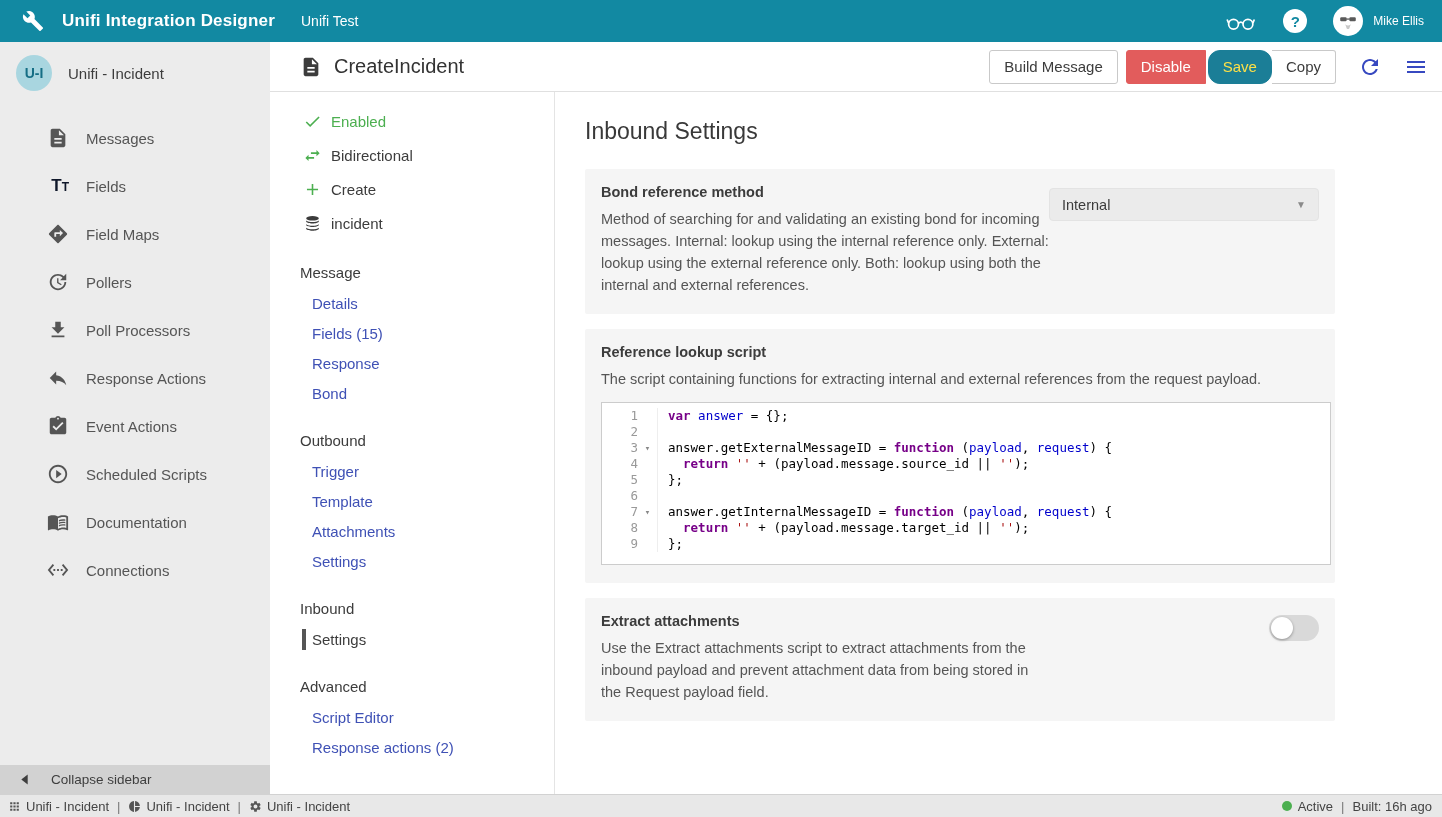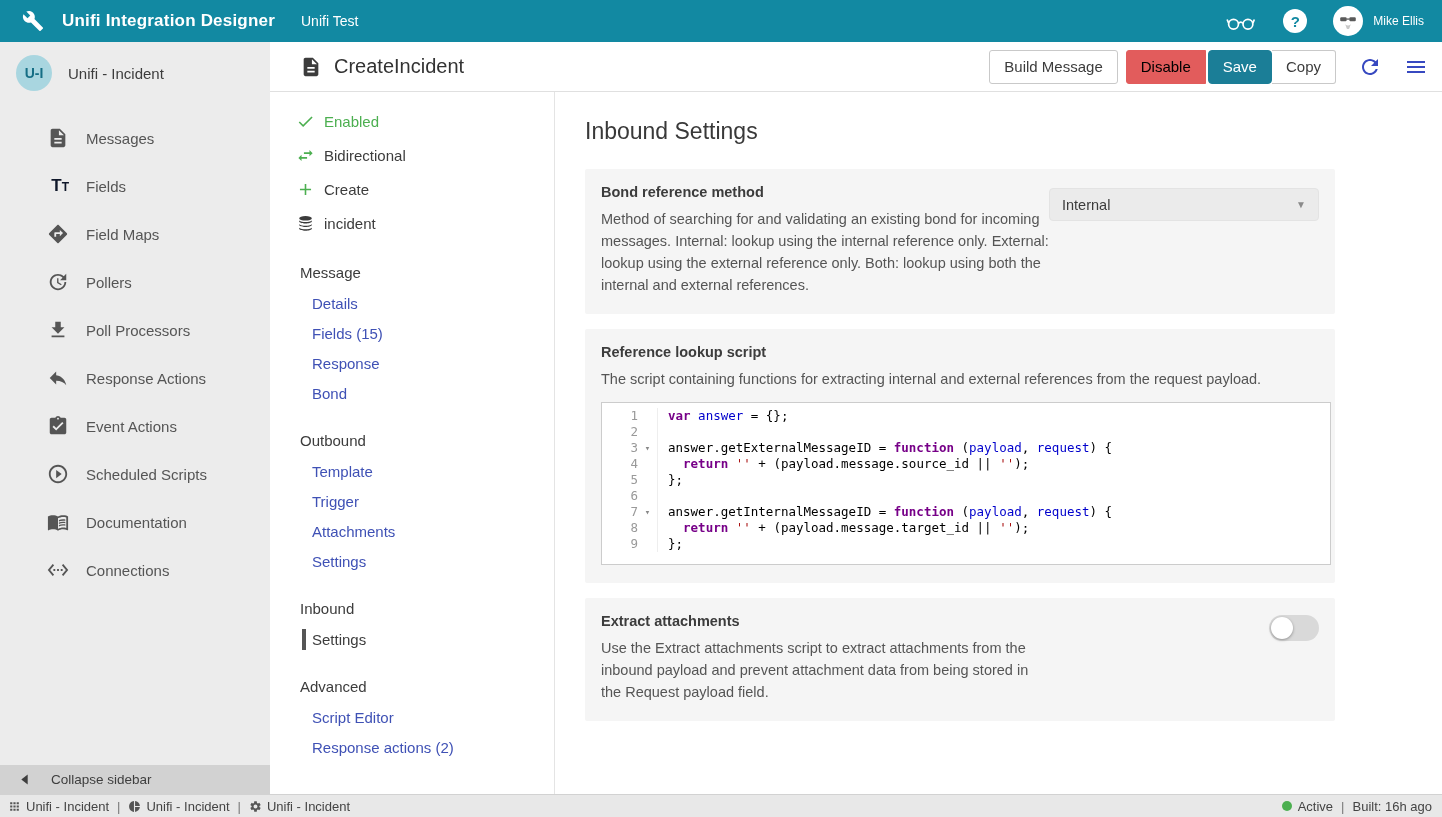--- a/index.html
+++ b/index.html
@@ -35,32 +35,32 @@
   .collapse-strip { height:29px; background:#d2d2d2; display:flex; align-items:center; padding:0 20px; gap:22px; font-size:13.5px; color:#3e3e3e; cursor:pointer; }
   .collapse-strip svg { width:9px; height:11px; fill:#3e3e3e; }
 
   
   .content { flex:1; display:flex; flex-direction:column; min-width:0; background:#fff; }
   .content-header { height:50px; border-bottom:1px solid #e0e0e0; display:flex; align-items:center; padding:0 14px 0 30px; flex-shrink:0; }
   .doc-title { display:flex; align-items:center; gap:12px; font-size:20px; color:#333; }
   .doc-title svg { width:22px; height:22px; fill:#3c3c3c; }
   .hdr-actions { margin-left:auto; display:flex; align-items:center; }
   .btn { height:34px; padding:0 14px; font-size:15px; font-family:inherit; border-radius:3px; border:1px solid #c9c9c9; background:#fff; color:#3c3c3c; cursor:pointer; }
-  .btn-disable { background:#e25c5c; border:1px solid #e25c5c; color:#000000; margin-left:8px; border-radius:3px 0 0 3px; }
-  .btn-save { background:#1b7e97; border:1px solid #1b7e97; color:#ffffff; border-radius:4px; margin-left:2px; }
+  .btn-disable { background:#e25c5c; border:1px solid #e25c5c; color:#ffffff; margin-left:8px; border-radius:3px 0 0 3px; }
+  .btn-save { background:#1b7e97; border:1px solid #1b7e97; color:#fde047; border-radius:12px; margin-left:2px; }
   .btn-copy { border-radius:0 3px 3px 0; border-left:none; }
   .icon-btn { background:none; border:none; cursor:pointer; margin-left:22px; display:flex; align-items:center; }
   .icon-btn svg { width:24px; height:24px; fill:#3749c0; }
 
   .content-body { flex:1; display:flex; min-height:0; }
 
   
   .inner-nav { width:285px; flex-shrink:0; border-right:1px solid #e4e4e4; padding-top:12px; overflow:hidden; }
   .nav-status { list-style:none; }
-  .nav-status li { height:34px; display:flex; align-items:center; padding-left:26px; gap:9px; font-size:15px; color:#3c3c3c; cursor:pointer; }
+  .nav-status li { height:34px; display:flex; align-items:center; padding-left:33px; gap:9px; font-size:15px; color:#3c3c3c; cursor:pointer; }
   .nav-status li svg { width:19px; height:19px; flex-shrink:0; }
   .nav-status li.green { color:#4caf50; }
   .nav-section-title { margin-top:18px; height:30px; line-height:30px; padding-left:30px; font-size:15px; color:#3c3c3c; }
   .nav-links { list-style:none; }
   .nav-link { height:30px; display:flex; align-items:center; padding-left:42px; font-size:15px; color:#3f51b5; cursor:pointer; }
   .nav-link.active { color:#3c3c3c; padding-left:32px; }
   .active-bar { width:4px; height:21px; background:#555; margin-right:6px; }
 
   
   .main { flex:1; padding:26px 30px 0 30px; overflow:hidden; }
@@ -272,22 +272,22 @@
               <li class="nav-link">Details</li>
               <li class="nav-link">Fields (15)</li>
               <li class="nav-link">Response</li>
               <li class="nav-link">Bond</li>
             </ul>
           </div>
 
           <div class="nav-section">
             <div class="nav-section-title">Outbound</div>
             <ul class="nav-links">
+              <li class="nav-link">Trigger</li>
               <li class="nav-link">Template</li>
-              <li class="nav-link">Trigger</li>
               <li class="nav-link">Attachments</li>
               <li class="nav-link">Settings</li>
             </ul>
           </div>
 
           <div class="nav-section">
             <div class="nav-section-title">Inbound</div>
             <ul class="nav-links">
               <li class="nav-link active">
                 <span class="active-bar"></span>

